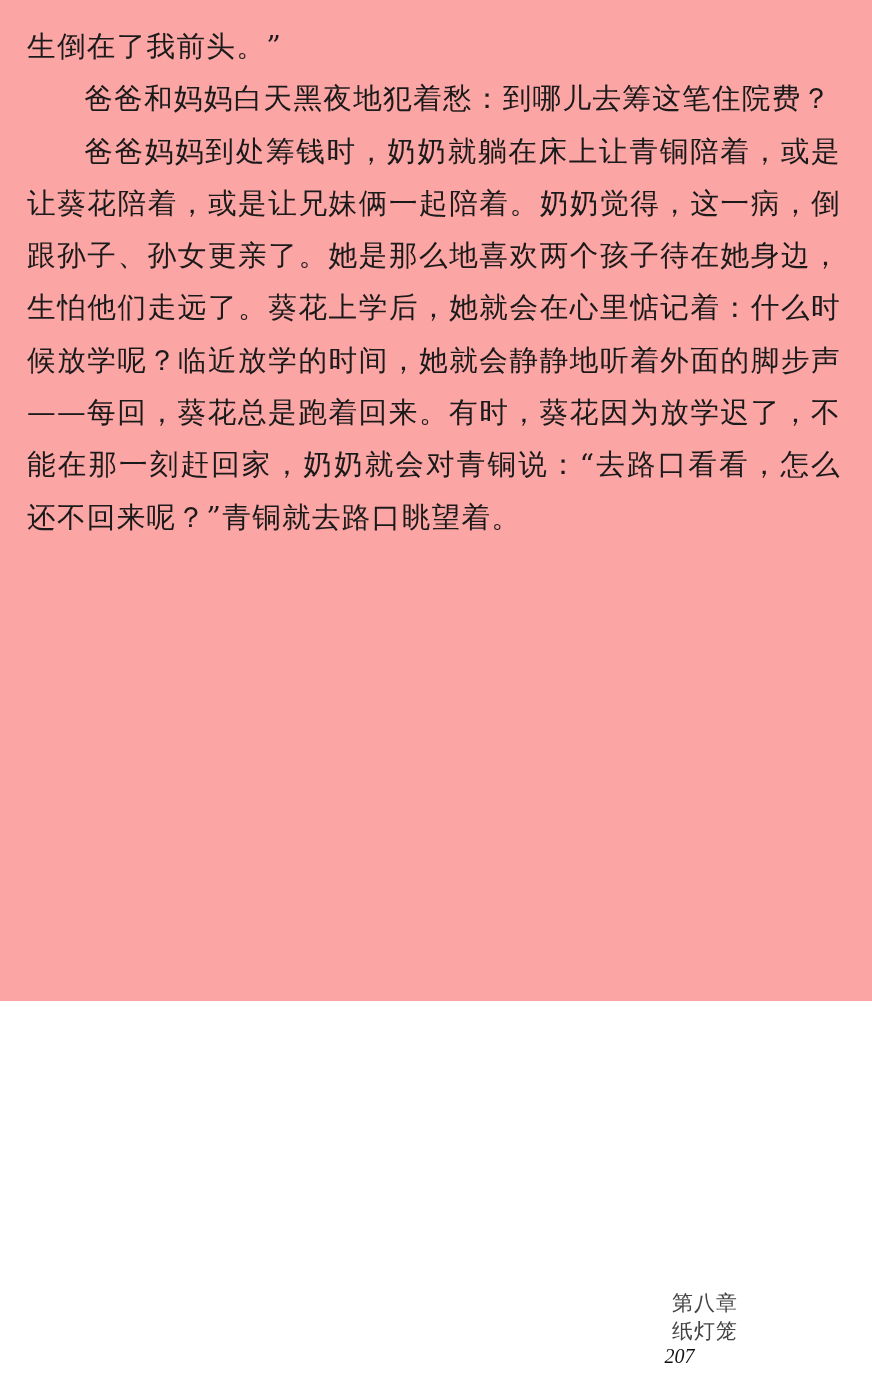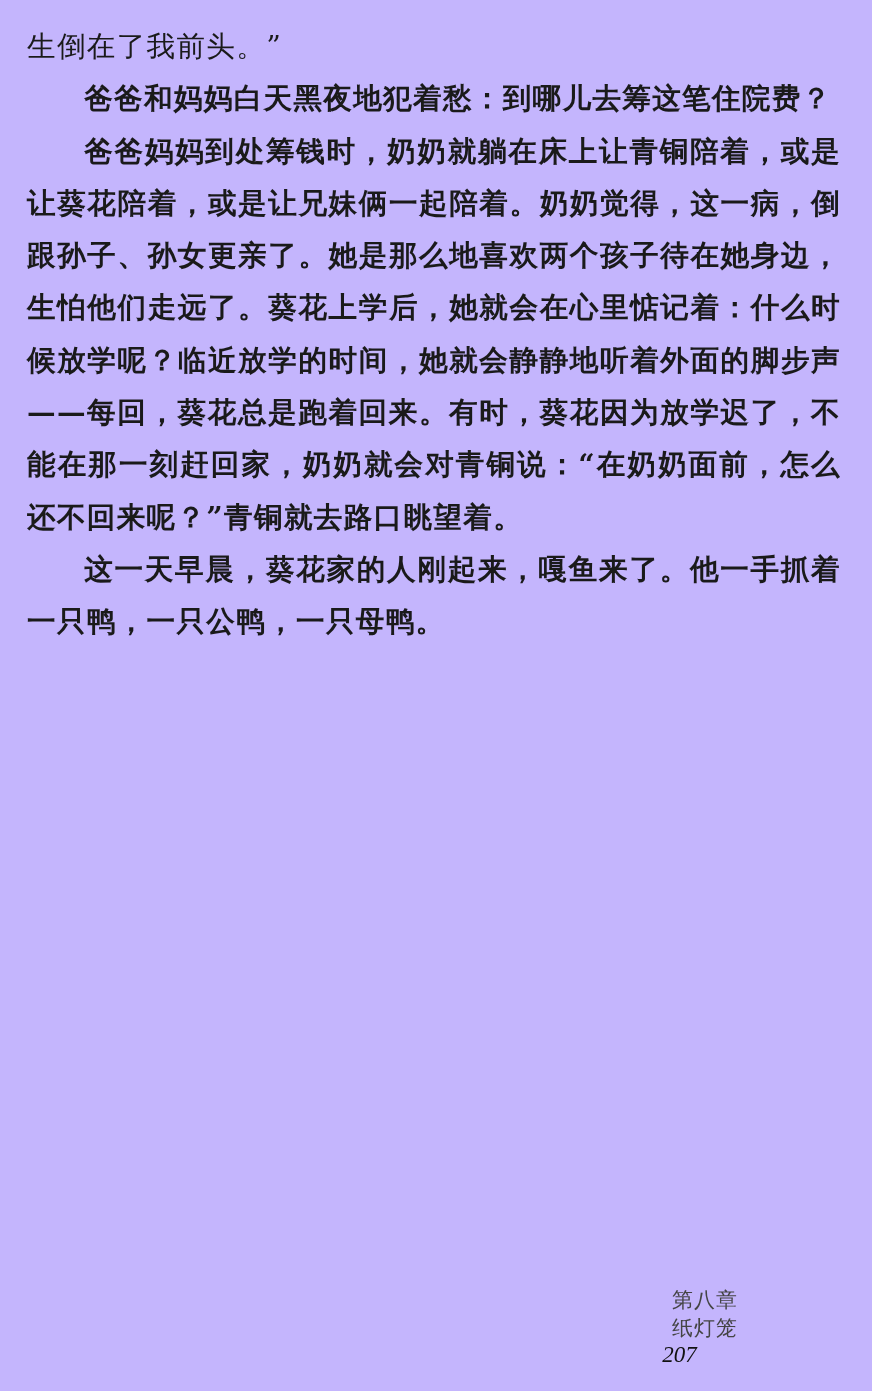--- a/index.html
+++ b/index.html
@@ -1,59 +1,58 @@
 <!DOCTYPE html>
 <html><head>
 <meta charset="utf-8">
 <style>
   html, body { margin: 0; padding: 0; background: #ffffff; }
   body { width: 872px; height: 1391px; position: relative; overflow: hidden; }
   .page {
-    position: absolute; left: 0; top: 0; width: 872px; height: 1391px;
-    background: #c4b5fd;
+    position: absolute; left: 0; top: 0; width: 872px; height: 1001px;
+    background: #fca5a5;
   }
   .body-text {
     position: absolute; left: 27px; top: 20px; width: 814px;
     font-family: "DejaVu Serif", "Liberation Serif", serif;
     font-size: 28.6px;
     line-height: 52.3px;
     color: #1a1a1a;
     letter-spacing: 1.3px;
     text-align: justify;
   }
   .para { margin: 0; padding: 0; }
-  .para.indent { text-indent: 2em; font-weight: bold; }
+  .para.indent { text-indent: 2em; }
   .footer {
     position: absolute; top: 1332px; left: 560px; width: 290px; height: 36px;
     display: flex; align-items: center; justify-content: flex-end; flex-direction: column;
   }
   .footer .chapter {
     font-family: "DejaVu Sans", "Liberation Sans", sans-serif;
     font-size: 21px; color: #444444; letter-spacing: 1px;
   }
   .footer .gap { display: inline-block; width: 20px; }
   .footer .sep {
     display: inline-block; width: 2px; height: 20px; background: #333333;
     margin: 0 20px 0 22px;
   }
   .footer .page-num {
     font-family: "Liberation Serif", "DejaVu Serif", serif;
-    font-style: italic; font-size: 23px; color: #111111;
+    font-style: italic; font-size: 20px; color: #111111;
     margin-right: 51px;
   }
 </style>
 </head>
 <body>
 
 <div class="page">
   <div class="body-text">
     <p class="para">生倒在了我前头。”</p>
     <p class="para indent">爸爸和妈妈白天黑夜地犯着愁：到哪儿去筹这笔住院费？</p>
-    <p class="para indent">爸爸妈妈到处筹钱时，奶奶就躺在床上让青铜陪着，或是让葵花陪着，或是让兄妹俩一起陪着。奶奶觉得，这一病，倒跟孙子、孙女更亲了。她是那么地喜欢两个孩子待在她身边，生怕他们走远了。葵花上学后，她就会在心里惦记着：什么时候放学呢？临近放学的时间，她就会静静地听着外面的脚步声——每回，葵花总是跑着回来。有时，葵花因为放学迟了，不能在那一刻赶回家，奶奶就会对青铜说：“在奶奶面前，怎么还不回来呢？”青铜就去路口眺望着。</p>
-    <p class="para indent">这一天早晨，葵花家的人刚起来，嘎鱼来了。他一手抓着一只鸭，一只公鸭，一只母鸭。</p>
+    <p class="para indent">爸爸妈妈到处筹钱时，奶奶就躺在床上让青铜陪着，或是让葵花陪着，或是让兄妹俩一起陪着。奶奶觉得，这一病，倒跟孙子、孙女更亲了。她是那么地喜欢两个孩子待在她身边，生怕他们走远了。葵花上学后，她就会在心里惦记着：什么时候放学呢？临近放学的时间，她就会静静地听着外面的脚步声——每回，葵花总是跑着回来。有时，葵花因为放学迟了，不能在那一刻赶回家，奶奶就会对青铜说：“去路口看看，怎么还不回来呢？”青铜就去路口眺望着。</p>
   </div>
 
   <div class="footer">
     <span class="chapter">第八章</span>
     <span class="gap"></span>
     <span class="chapter">纸灯笼</span>
     <span class="sep"></span>
     <span class="page-num">207</span>
   </div>
 </div>

